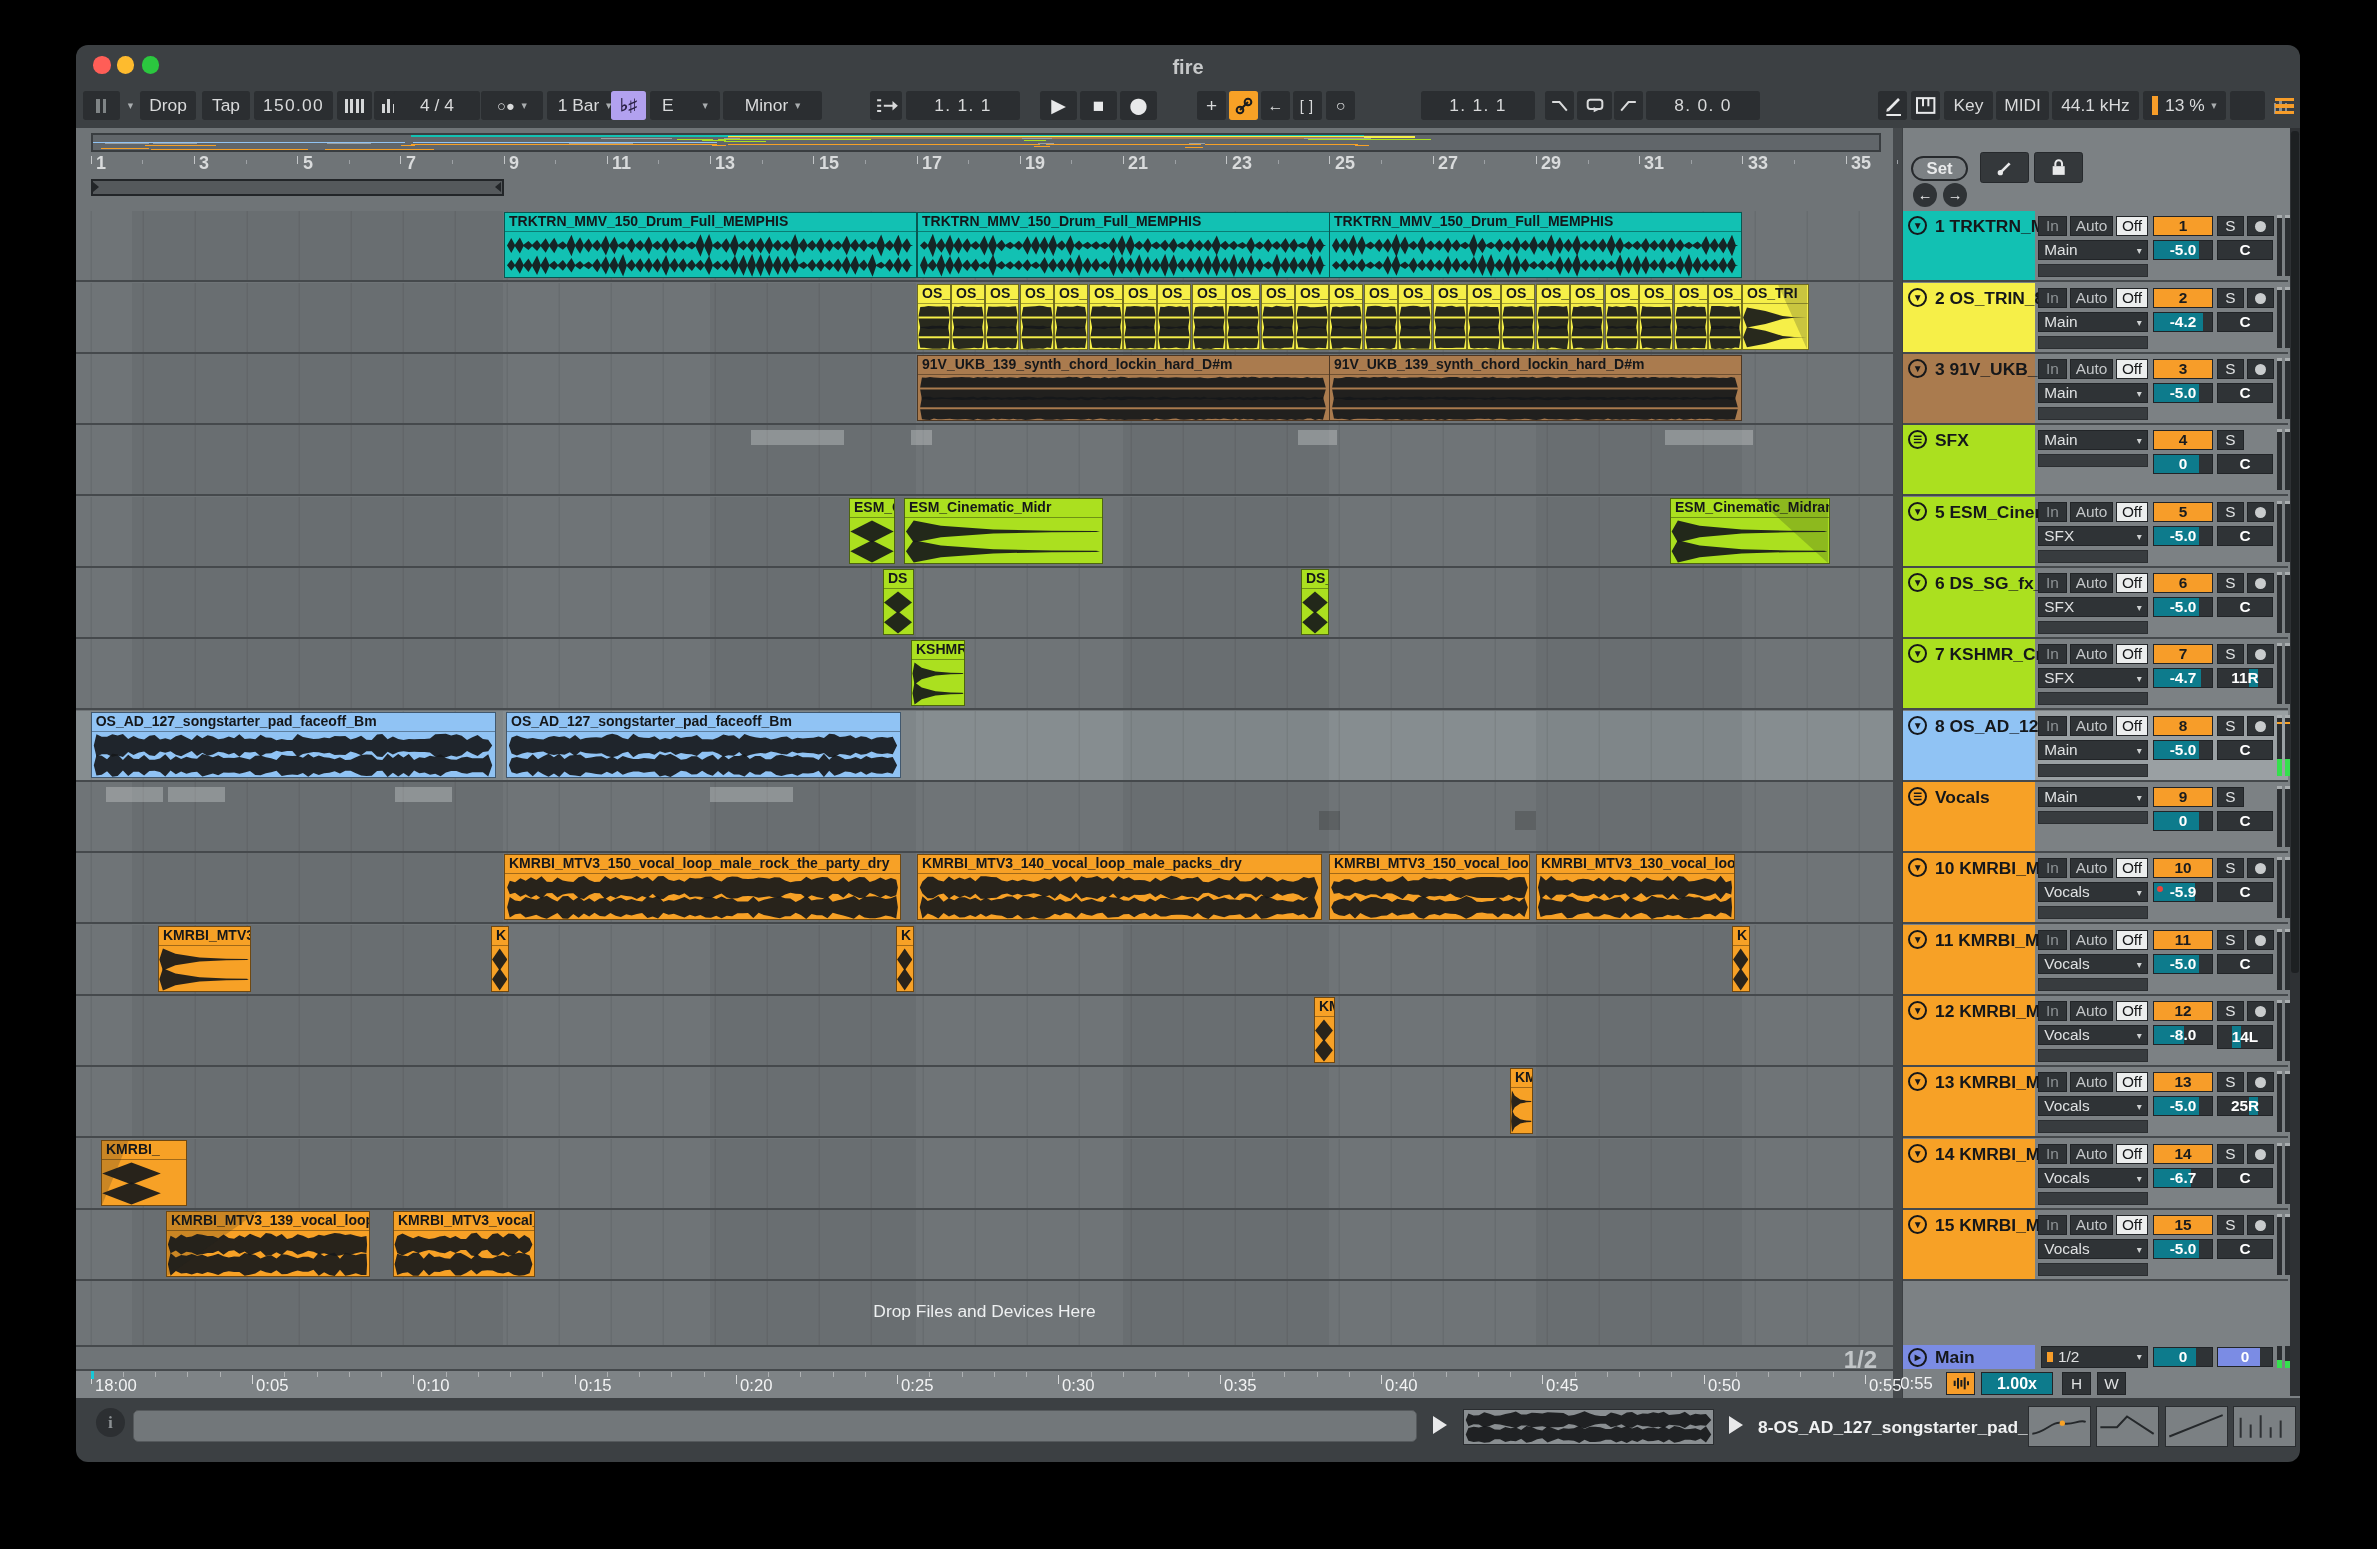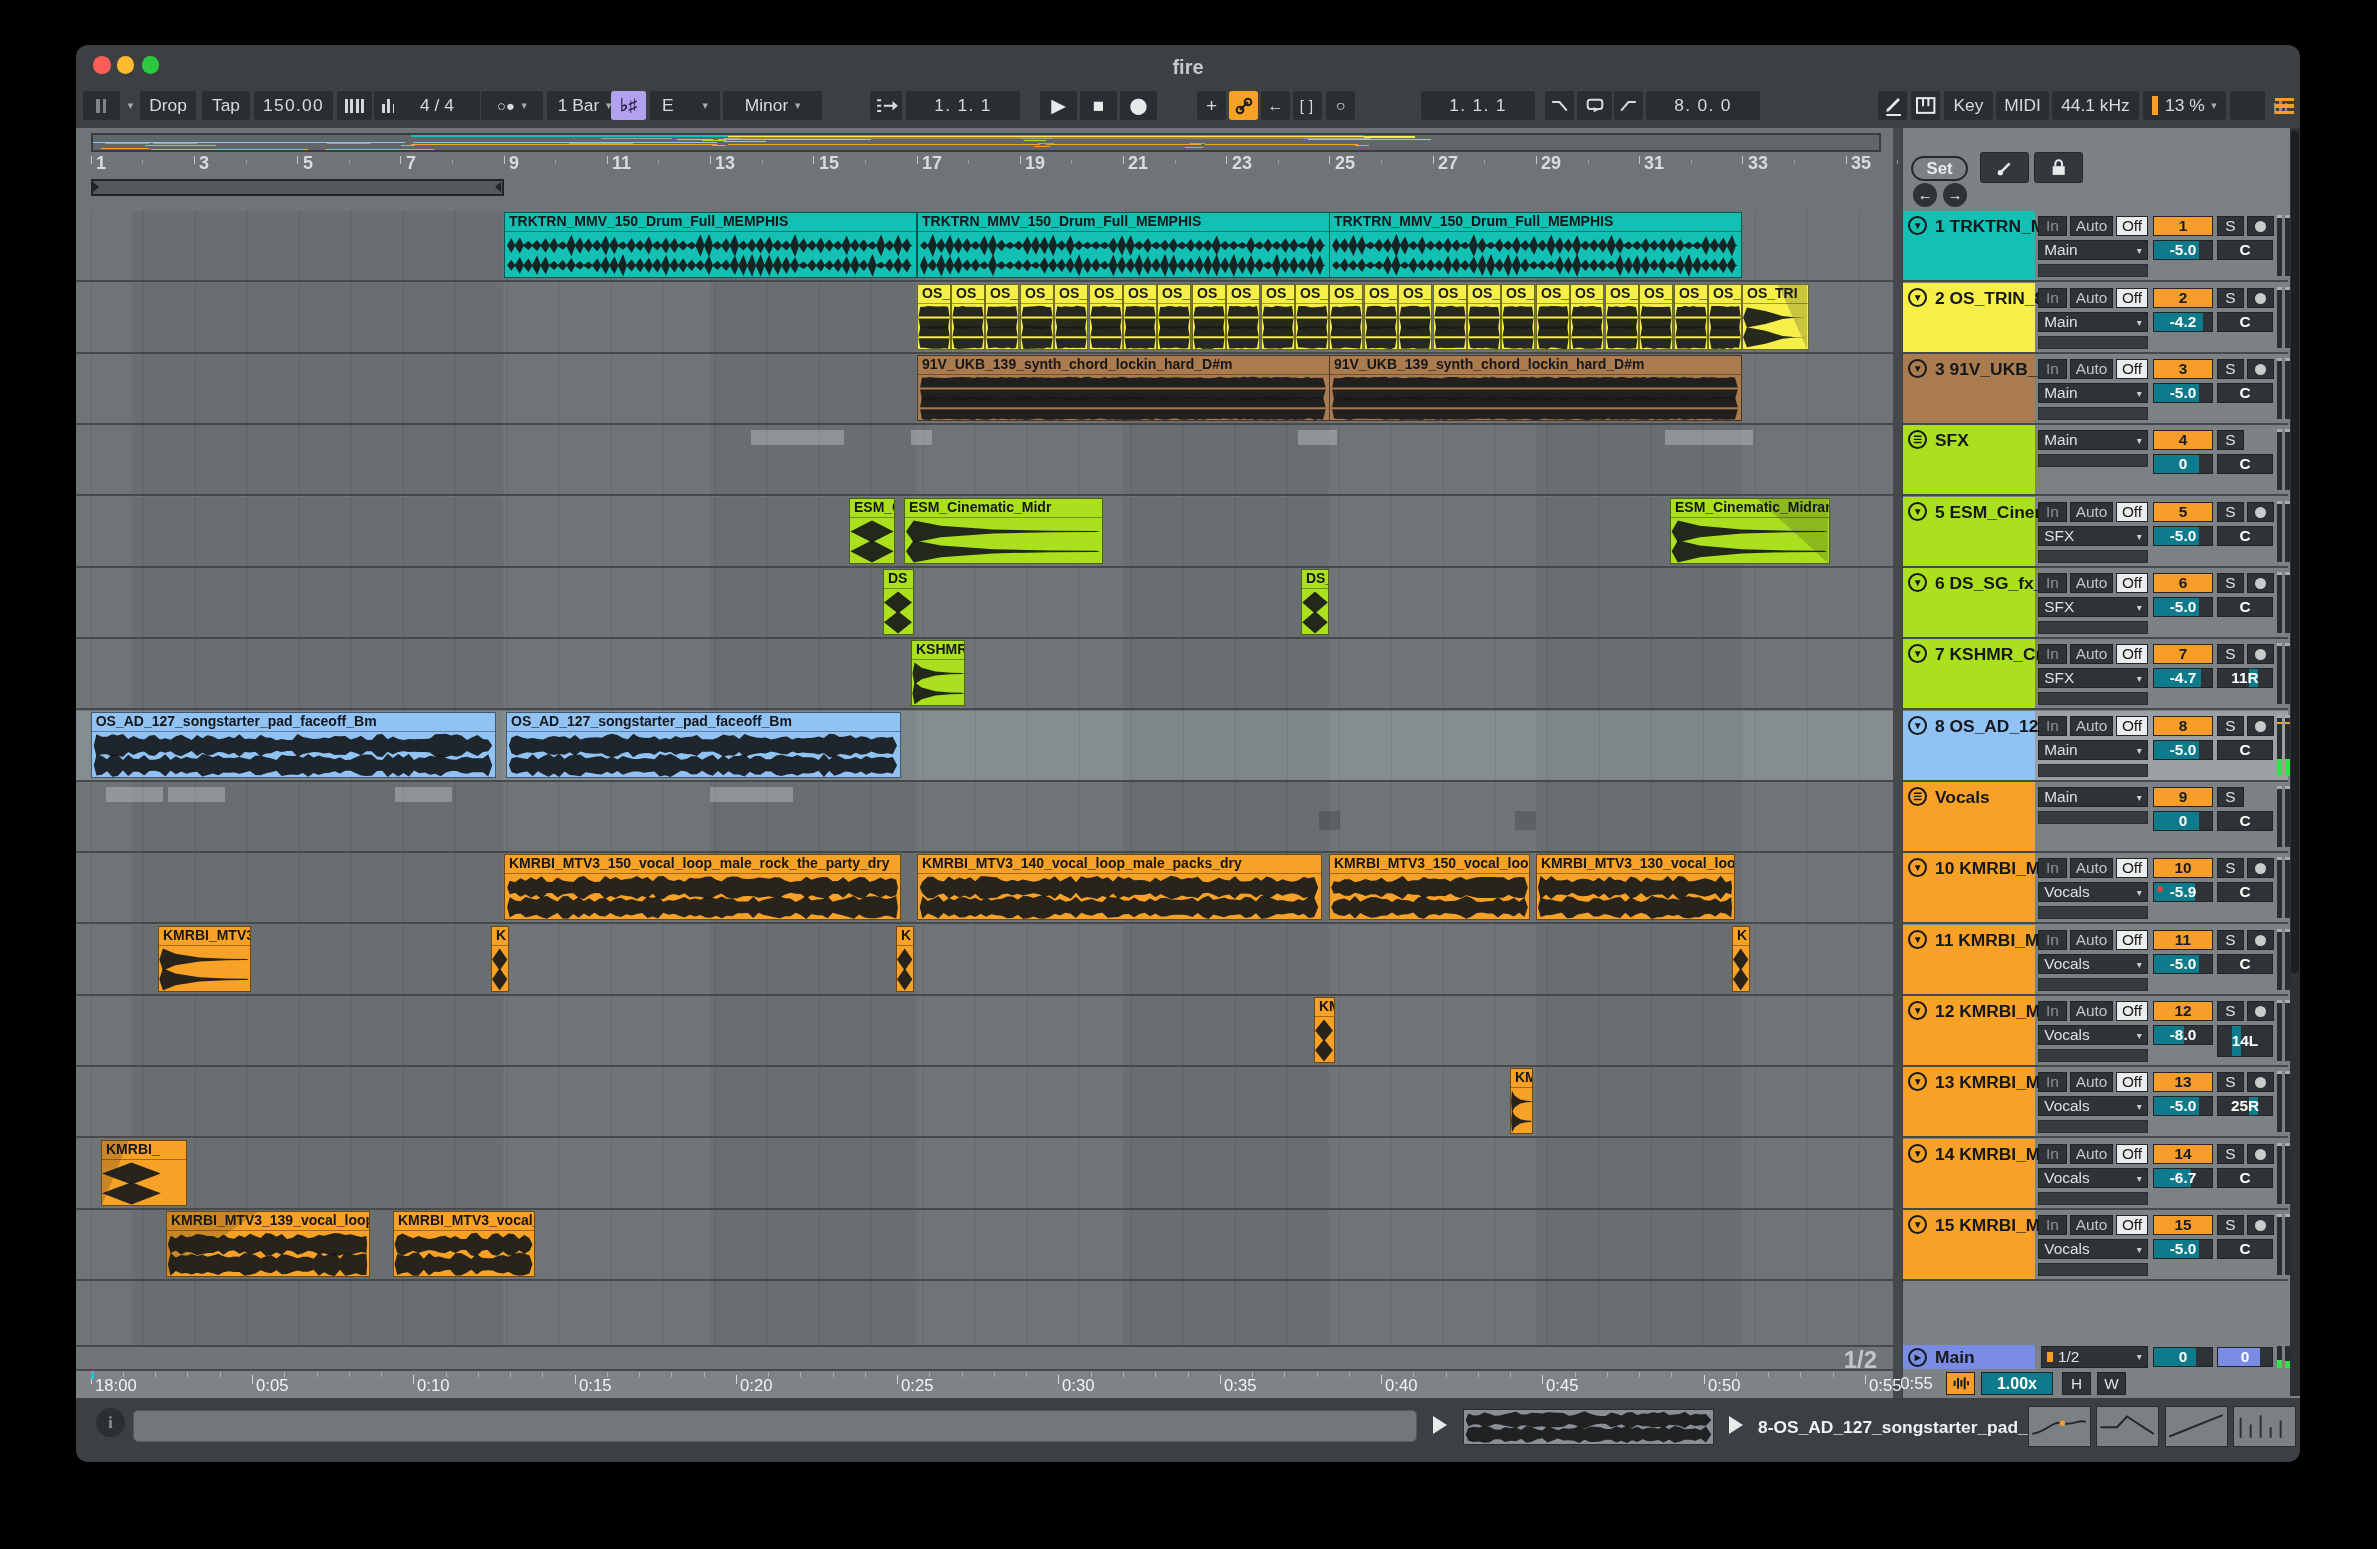--- a/index.html
+++ b/index.html
@@ -686,20 +686,21 @@
             </svg></div>
           <div class="clip" style="left: 317px; width: 142px; background: rgb(247, 161, 38);"><div class="clip-label">KMRBI_MTV3_vocal_a</div><svg width="139" height="45" viewBox="0 0 208.297 68">
               <path d="M0 20.4 L4.0 7.7 L12.0 3.8 L20.0 7.4 L28.0 10.8 L36.0 7.5 L44.0 10.1 L52.0 12.0 L60.0 11.1 L68.0 8.2 L76.0 7.3 L84.0 10.8 L92.0 7.4 L100.0 12.0 L108.0 12.0 L116.0 3.6 L124.0 2.8 L132.0 10.9 L140.0 12.3 L148.0 4.6 L156.0 3.3 L164.0 9.9 L172.0 3.8 L180.0 4.6 L188.0 11.9 L196.0 6.0 L204.0 10.9 L208.29999999999995 20.4 L204.0 29.9 L196.0 34.8 L188.0 28.9 L180.0 36.2 L172.0 37.0 L164.0 30.9 L156.0 37.5 L148.0 36.2 L140.0 28.5 L132.0 29.9 L124.0 38.0 L116.0 37.2 L108.0 28.8 L100.0 28.8 L92.0 33.4 L84.0 30.0 L76.0 33.5 L68.0 32.6 L60.0 29.7 L52.0 28.8 L44.0 30.7 L36.0 33.3 L28.0 30.0 L20.0 33.4 L12.0 37.0 L4.0 33.1 Z" fill="#16181a" fill-opacity="0.92"></path>
               <path d="M0 50.3 L4.0 34.4 L12.0 37.0 L20.0 38.1 L28.0 32.9 L36.0 33.0 L44.0 42.0 L52.0 33.3 L60.0 39.3 L68.0 38.5 L76.0 41.3 L84.0 42.1 L92.0 33.5 L100.0 33.4 L108.0 37.3 L116.0 42.3 L124.0 34.7 L132.0 40.4 L140.0 41.3 L148.0 41.2 L156.0 37.6 L164.0 36.4 L172.0 39.0 L180.0 34.6 L188.0 33.0 L196.0 33.9 L204.0 36.9 L208.29999999999995 50.3 L204.0 63.7 L196.0 66.8 L188.0 67.6 L180.0 66.1 L172.0 61.7 L164.0 64.3 L156.0 63.0 L148.0 59.5 L140.0 59.3 L132.0 60.2 L124.0 65.9 L116.0 58.4 L108.0 63.3 L100.0 67.2 L92.0 67.2 L84.0 58.6 L76.0 59.3 L68.0 62.1 L60.0 61.4 L52.0 67.3 L44.0 58.7 L36.0 67.6 L28.0 67.8 L20.0 62.5 L12.0 63.6 L4.0 66.3 Z" fill="#16181a" fill-opacity="0.92"></path>
             </svg></div>
         </div>
         <div class="lane" style="top: 1236px; height: 64px; background: rgb(111, 116, 119); border-bottom: none;">
           <div class="grid"></div>
         </div>
       </div>
+  <div id="drop-hint">Drop Files and Devices Here</div>
 
   <div id="main-lane">
     <div id="main-lane-label">1/2</div>
   </div>
   <div id="time-ruler">
         <div class="ttick" style="left: 14.7px; top: 4px; height: 8.7px;"></div>
         <div class="tlabel" style="left: 19px;">18:00</div>
         <div class="ttick" style="left: 47px; top: 1.3px; height: 4.7px; background: rgb(174, 177, 179);"></div>
         <div class="ttick" style="left: 79px; top: 1.3px; height: 4.7px; background: rgb(174, 177, 179);"></div>
         <div class="ttick" style="left: 111px; top: 1.3px; height: 4.7px; background: rgb(174, 177, 179);"></div>
@@ -1147,21 +1148,21 @@
           <div class="hbox emptyb" style="left: 135px; top: 53px; width: 110px; height: 13.4px;"></div>
           <div class="hbox numb" style="left: 250px; top: 5.3px; width: 60px; height: 20px;">12</div>
           <div class="hbox" style="left: 314px; top: 5.3px; width: 27px; height: 20px;">S</div>
           <div class="hbox" style="left: 344px; top: 5.3px; width: 27px; height: 20px;">
             <div class="recdot"></div>
           </div>
           <div class="hbox" style="left: 250px; top: 29px; width: 60px; height: 20px;">
             <div class="volfill" style="width: 52.1739%;"></div>
             <span class="voltext">-8.0</span>
           </div>
-          <div class="hbox" style="left: 314px; top: 29px; width: 56px; height: 32px;">
+          <div class="hbox" style="left: 314px; top: 29px; width: 56px; height: 24px;">
             <div style="position: absolute; left: 26%; top: 0px; bottom: 0px; width: 9.4px; background: rgb(13, 123, 140);"></div>
             <span class="voltext">14L</span>
           </div>
           <div class="meterbar" style="left: 374px; top: 4px; height: 61px;">
             <div class="metertick" style="top: 0px;"></div>
           </div>
           <div class="meterbar" style="left: 382px; top: 4px; height: 61px;">
             <div class="metertick" style="top: 0px;"></div>
           </div>
         </div>

